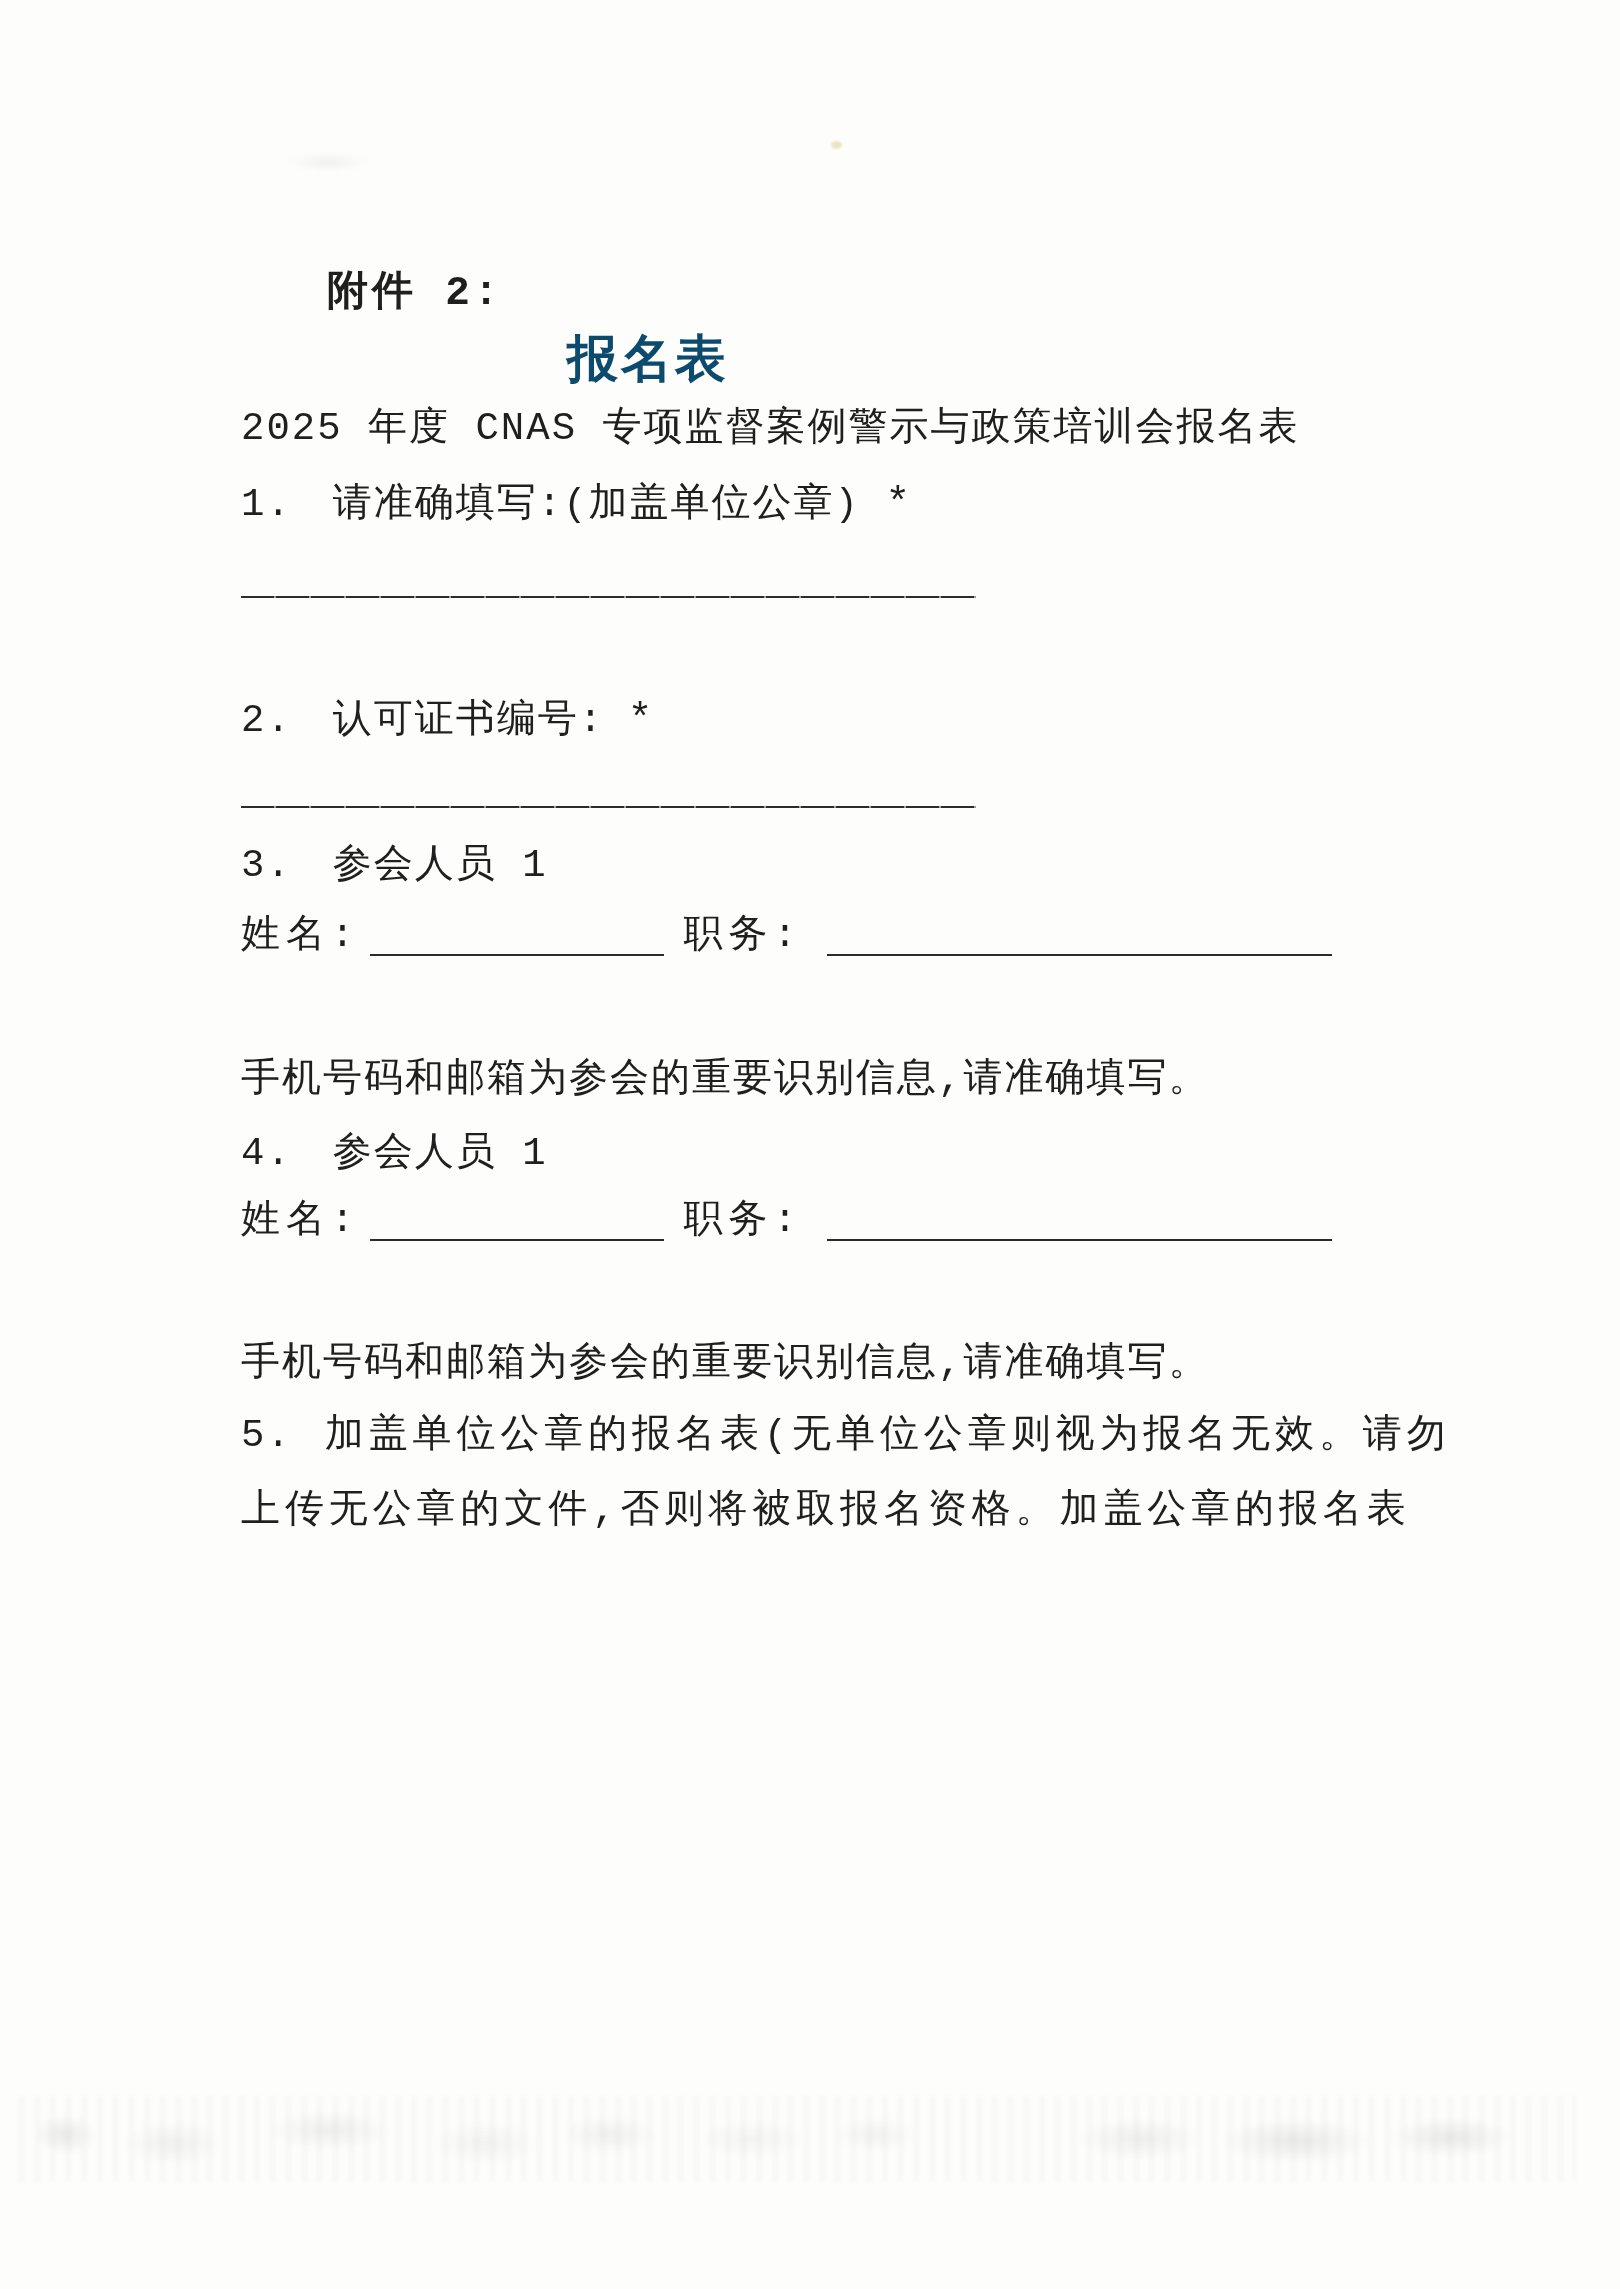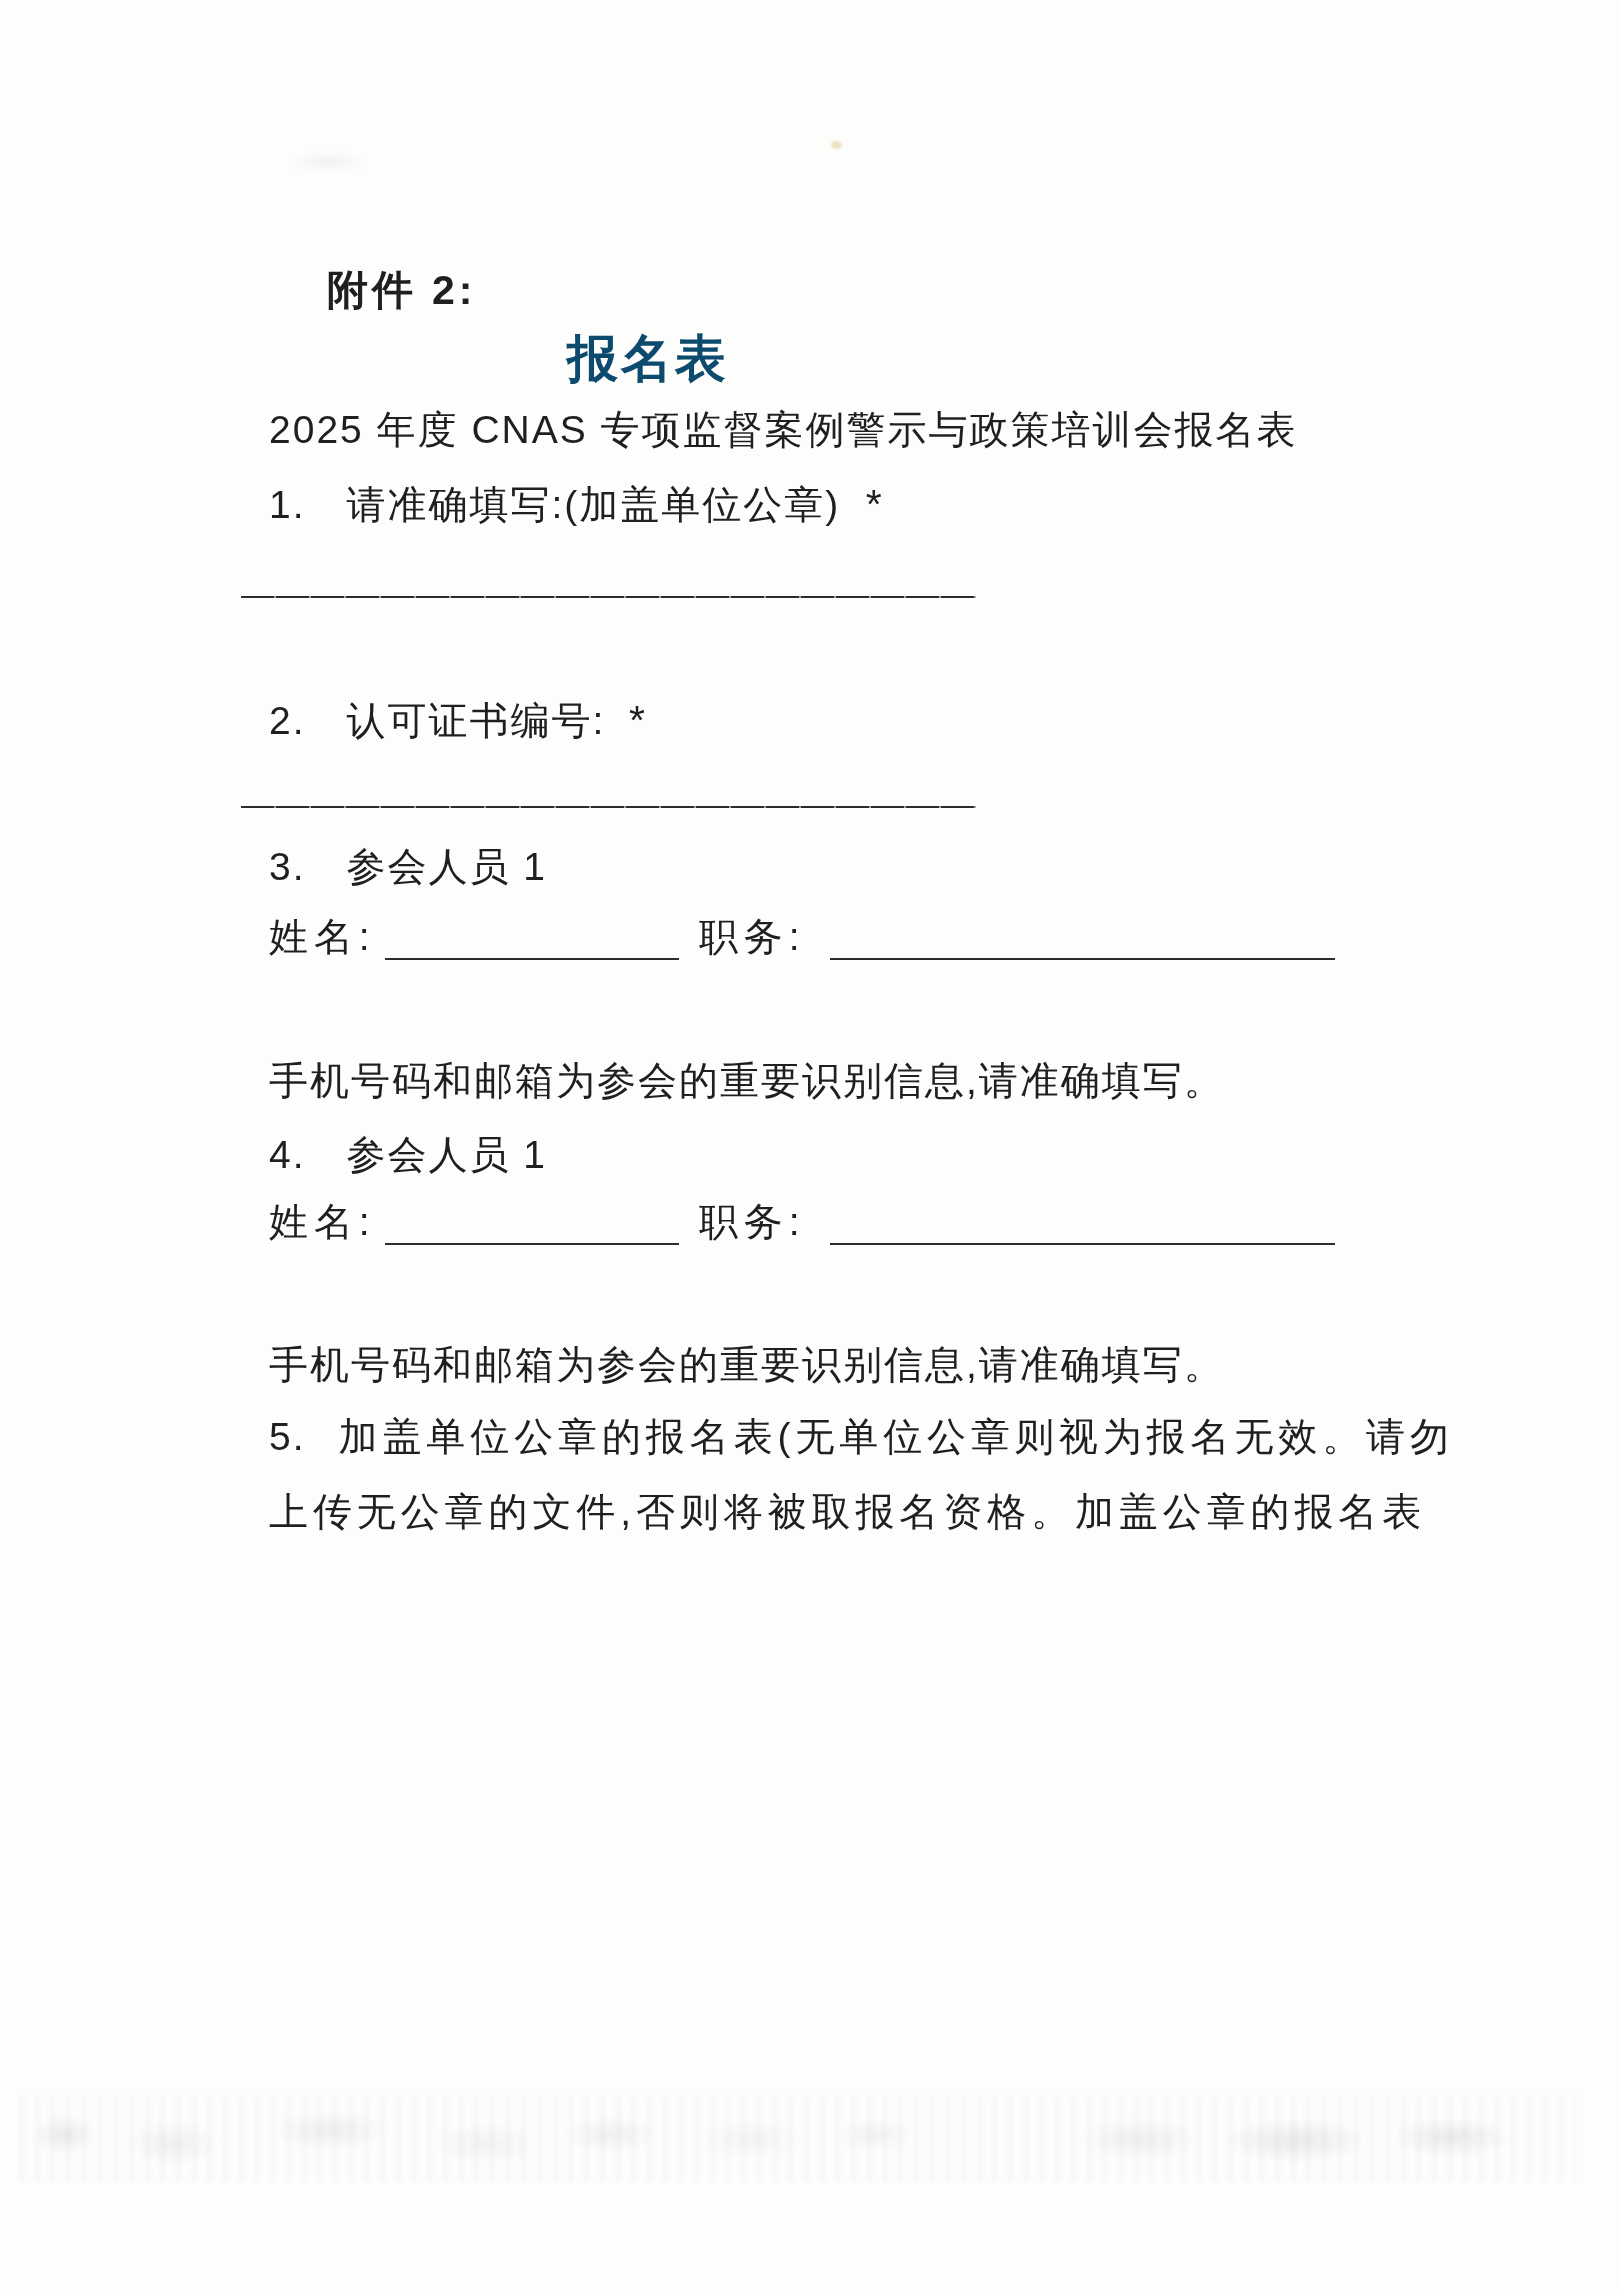--- a/index.html
+++ b/index.html
@@ -1,34 +1,34 @@
 <!DOCTYPE html>
 <html lang="zh"><head>
 <meta charset="utf-8">
 <style>
   html,body{margin:0;padding:0;background:#ffffff;}
   .page{
     position:relative;
     width:1620px;height:2290px;
     background:#fdfdfc;
     color:#1f1f1f;
-    font-family:Liberation Sans, sans-serif;
+    font-family:Liberation Mono, monospace;
     overflow:hidden;
   }
   .abs{position:absolute;white-space:nowrap;}
   .att{
     left:327px;top:263px;
     font-size:41px;font-weight:600;letter-spacing:3.9px;
   }
   .title{
     left:567px;top:325px;
     font-size:51px;font-weight:700;letter-spacing:2.9px;
     color:#0c4a6e;
   }
-  .body-line{font-size:39px;letter-spacing:2px;line-height:47px;margin-left:28px;}
+  .body-line{font-size:39px;letter-spacing:2px;line-height:47px;}
   .subtitle{left:241px;top:406px;}
   .item{left:241px;}
   .no{display:inline-block;margin-right:41px;}
   .req{display:inline-block;font-size:41px;}
   .req-a{margin-left:25.5px;}
   .req-b{margin-left:23.5px;}
   .req-c{margin-left:17.6px;}
   .rule{
     position:absolute;left:241px;width:735px;height:2px;
     background:repeating-linear-gradient(90deg,#2c2c2c 0 33px,rgba(44,44,44,.45) 33px 35px);

